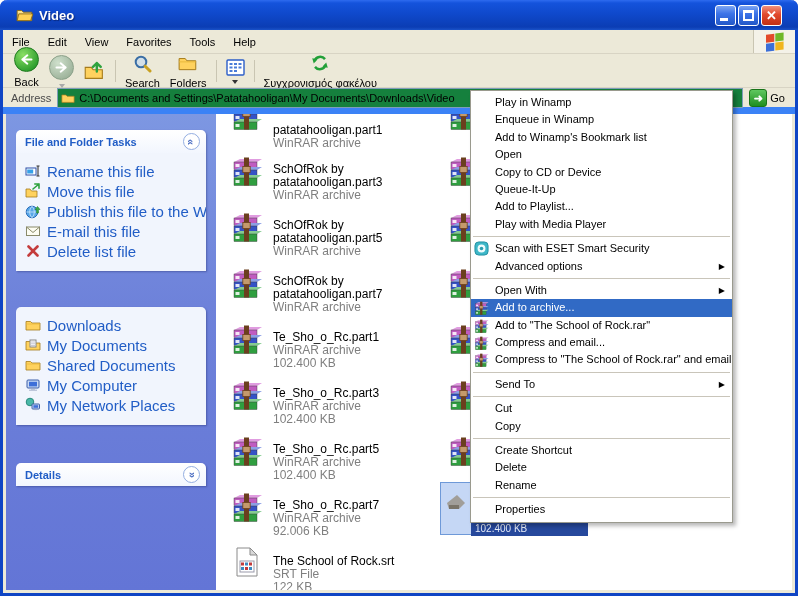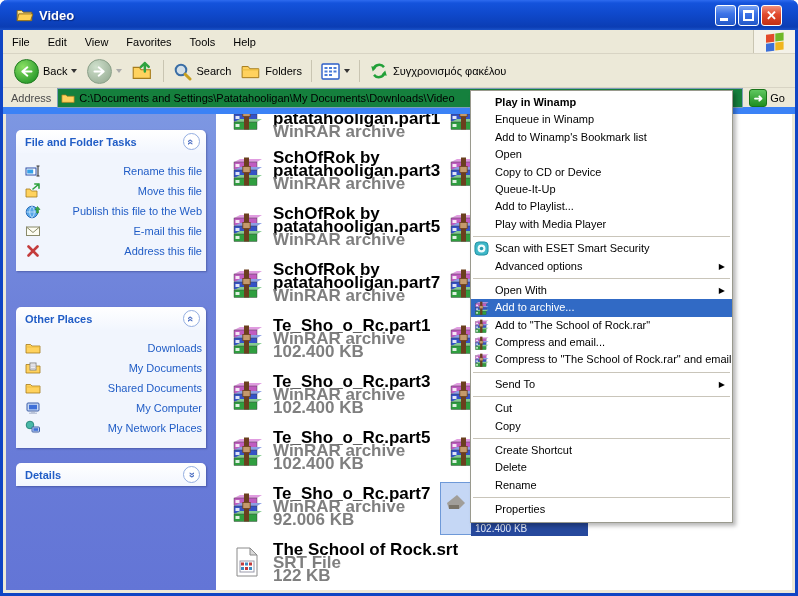--- a/index.html
+++ b/index.html
@@ -21,21 +21,21 @@
   .winbtn .x { position:absolute; left:0; top:0; width:100%; height:100%; color:#fff; font-size:13px; font-weight:bold; text-align:center; line-height:19px; }
   
   .menubar { position:absolute; left:0; right:0; top:30px; height:24px; background:#ECE9D8;
     border-bottom:1px solid #D8D4C4; display:flex; align-items:center; }
   .menubar .items { flex:1; display:flex; height:100%; align-items:flex-end; }
   .menu-item { padding:0 9px; font-size:11px; height:100%; line-height:24px; cursor:pointer; }
   .logo-cell { width:42px; height:100%; border-left:1px solid #C9C5B2; display:flex; align-items:center; justify-content:center; background:#F4F2E8; }
   
   .toolbar { position:absolute; left:0; right:0; top:55px; height:33px; background:#ECE9D8;
     border-bottom:1px solid #D8D4C4; display:flex; align-items:center; padding-left:6px; font-size:11px; }
-  .tbtn { display:flex; align-items:center; gap:4px; padding:2px 5px; cursor:pointer; }
+  .tbtn { display:flex; align-items:center; gap:4px; padding:2px 5px; cursor:pointer;flex-direction:column; }
   .circle { width:25px; height:25px; border-radius:50%; display:flex; align-items:center; justify-content:center; }
   .circle.back { background:radial-gradient(circle at 35% 30%,#8ADF63,#2E9E2E 75%); border:1px solid #1F7A1F; }
   .circle.fwd { background:radial-gradient(circle at 35% 30%,#CFE0CC,#9FB49C 75%); border:1px solid #8AA088; }
   .caret { width:0; height:0; border-left:3px solid transparent; border-right:3px solid transparent; border-top:4px solid #333; }
   .caret.dim { border-top-color:#AAA; }
   .tsep { width:1px; height:22px; background:#C9C5B2; margin:0 4px; }
   
   .addressbar { position:absolute; left:0; right:0; top:89px; height:25px; background:#ECE9D8;
     border-bottom:7px solid #3b82f6; display:flex; align-items:center; padding:0 4px; z-index:5; }
   .addressbar .alabel { font-size:11px; color:#4A4A4A; padding:0 6px 0 4px; }
@@ -49,37 +49,37 @@
   .panel { position:absolute; left:10px; width:190px; border-radius:5px 5px 0 0; overflow:hidden;
     box-shadow:1px 1px 2px rgba(20,30,90,.35); }
   .panel-header { height:23px; background:linear-gradient(180deg,#FFFFFF,#F2F6FE); display:flex; align-items:center; justify-content:space-between; padding:0 6px 0 9px; cursor:pointer; }
   .panel-title { font-size:11px; font-weight:bold; color:#215DC6; }
   .chev { width:17px; height:17px; border-radius:50%; background:#fff; border:1px solid #93ADE0; color:#4D6FC3;
     font-weight:bold; font-size:11px; display:flex; align-items:center; justify-content:center; }
   .chev span { display:inline-block; }
   .chev .up { transform:rotate(90deg); }
   .chev .down { transform:rotate(-90deg); }
   .panel-body { background:#F1F5FD; padding:8px 4px 10px 9px; }
-  .p-item { display:flex; align-items:center; gap:6px; height:20px; font-size:11px; color:#215DC6; cursor:pointer; white-space:nowrap;justify-content:space-between; }
+  .p-item { display:flex; align-items:center; gap:6px; height:20px; font-size:15px; color:#215DC6; cursor:pointer; white-space:nowrap; }
   .p-item .pic { width:16px; height:16px; flex:0 0 16px; }
   
   .filelist { position:absolute; left:210px; right:0; top:0; bottom:0; background:#fff; overflow:hidden; }
   .frow { position:absolute; cursor:pointer; }
   .frow .fic { position:absolute; left:15px; width:32px; height:32px; }
-  .frow .ftxt { position:absolute; left:57px; top:0; font-size:17px; line-height:13px; white-space:nowrap;font-weight:bold; }
+  .frow .ftxt { position:absolute; left:57px; top:12px; font-size:12px; line-height:13px; white-space:nowrap; }
   .fname { color:#000; }
   .fmeta { color:#7F7F7F; }
   .sliver { position:absolute; width:32px; height:32px; }
   .sel-square { position:absolute; width:34px; height:53px; background:rgba(140,175,235,.5); border:1px solid #6E99D8; }
   .sel-label { position:absolute; height:14px; background:#26489C; color:#E8EEFA; font-size:10px; line-height:14px; padding:0 4px; overflow:hidden; white-space:nowrap; }
   
   .cmenu { position:absolute; left:470px; top:90px; width:263px; background:#fff;
     border:1px solid #9A9A8E; box-shadow:3px 3px 4px rgba(0,0,0,.28); z-index:50; padding:3px 0; }
   .cm-item { position:relative; height:17.4px; line-height:17.4px; padding-left:24px; font-size:11px; color:#000; white-space:nowrap; cursor:pointer; }
-  .cm-item.bold { font-weight:bold; }
+  .cm-item.bold { font-weight:normal; }
   .cm-item.hl { background:#316AC5; color:#fff; }
   .cm-item .mi { position:absolute; left:3px; top:1px; width:15px; height:15px; }
   .cm-item .sub { position:absolute; right:7px; top:0; font-size:8px; }
   .cm-sep { height:1px; background:#C9C5BA; margin:3px 2px; }
   svg { display:block; }
 </style>
 </head>
 <body>
 
 <div class="window">
@@ -263,31 +263,25 @@
                 </svg>
               </span>
               <span>E-mail this file</span>
             </div>
             <div class="p-item">
               <span class="pic">
                 <svg width="16" height="16" viewBox="0 0 16 16">
                   <path d="M3.5 3.5 L12.5 12.5 M12.5 3.5 L3.5 12.5" stroke="#C43C3C" stroke-width="2.6" stroke-linecap="round"></path>
                 </svg>
               </span>
-              <span>Address this file</span>
+              <span>Delete list file</span>
             </div>
           </div>
         </div>
         <div class="panel" style="top: 193px;">
-          <div class="panel-header">
-            <span class="panel-title">Other Places</span>
-            <span class="chev">
-              <span class="up">«</span>
-            </span>
-          </div>
           <div class="panel-body">
             <div class="p-item">
               <span class="pic">
                 <svg width="16" height="16" viewBox="0 0 16 16">
                   <path d="M1 4.5 L1 13 L15 13 L15 6 L7 6 L5.5 4.5 Z" fill="#FFD25E" stroke="#A67C1C" stroke-width="0.8"></path>
                   <path d="M1 7 H15" stroke="#E8B93C" stroke-width="0.8"></path>
                 </svg>
               </span>
               <span>Downloads</span>
             </div>

